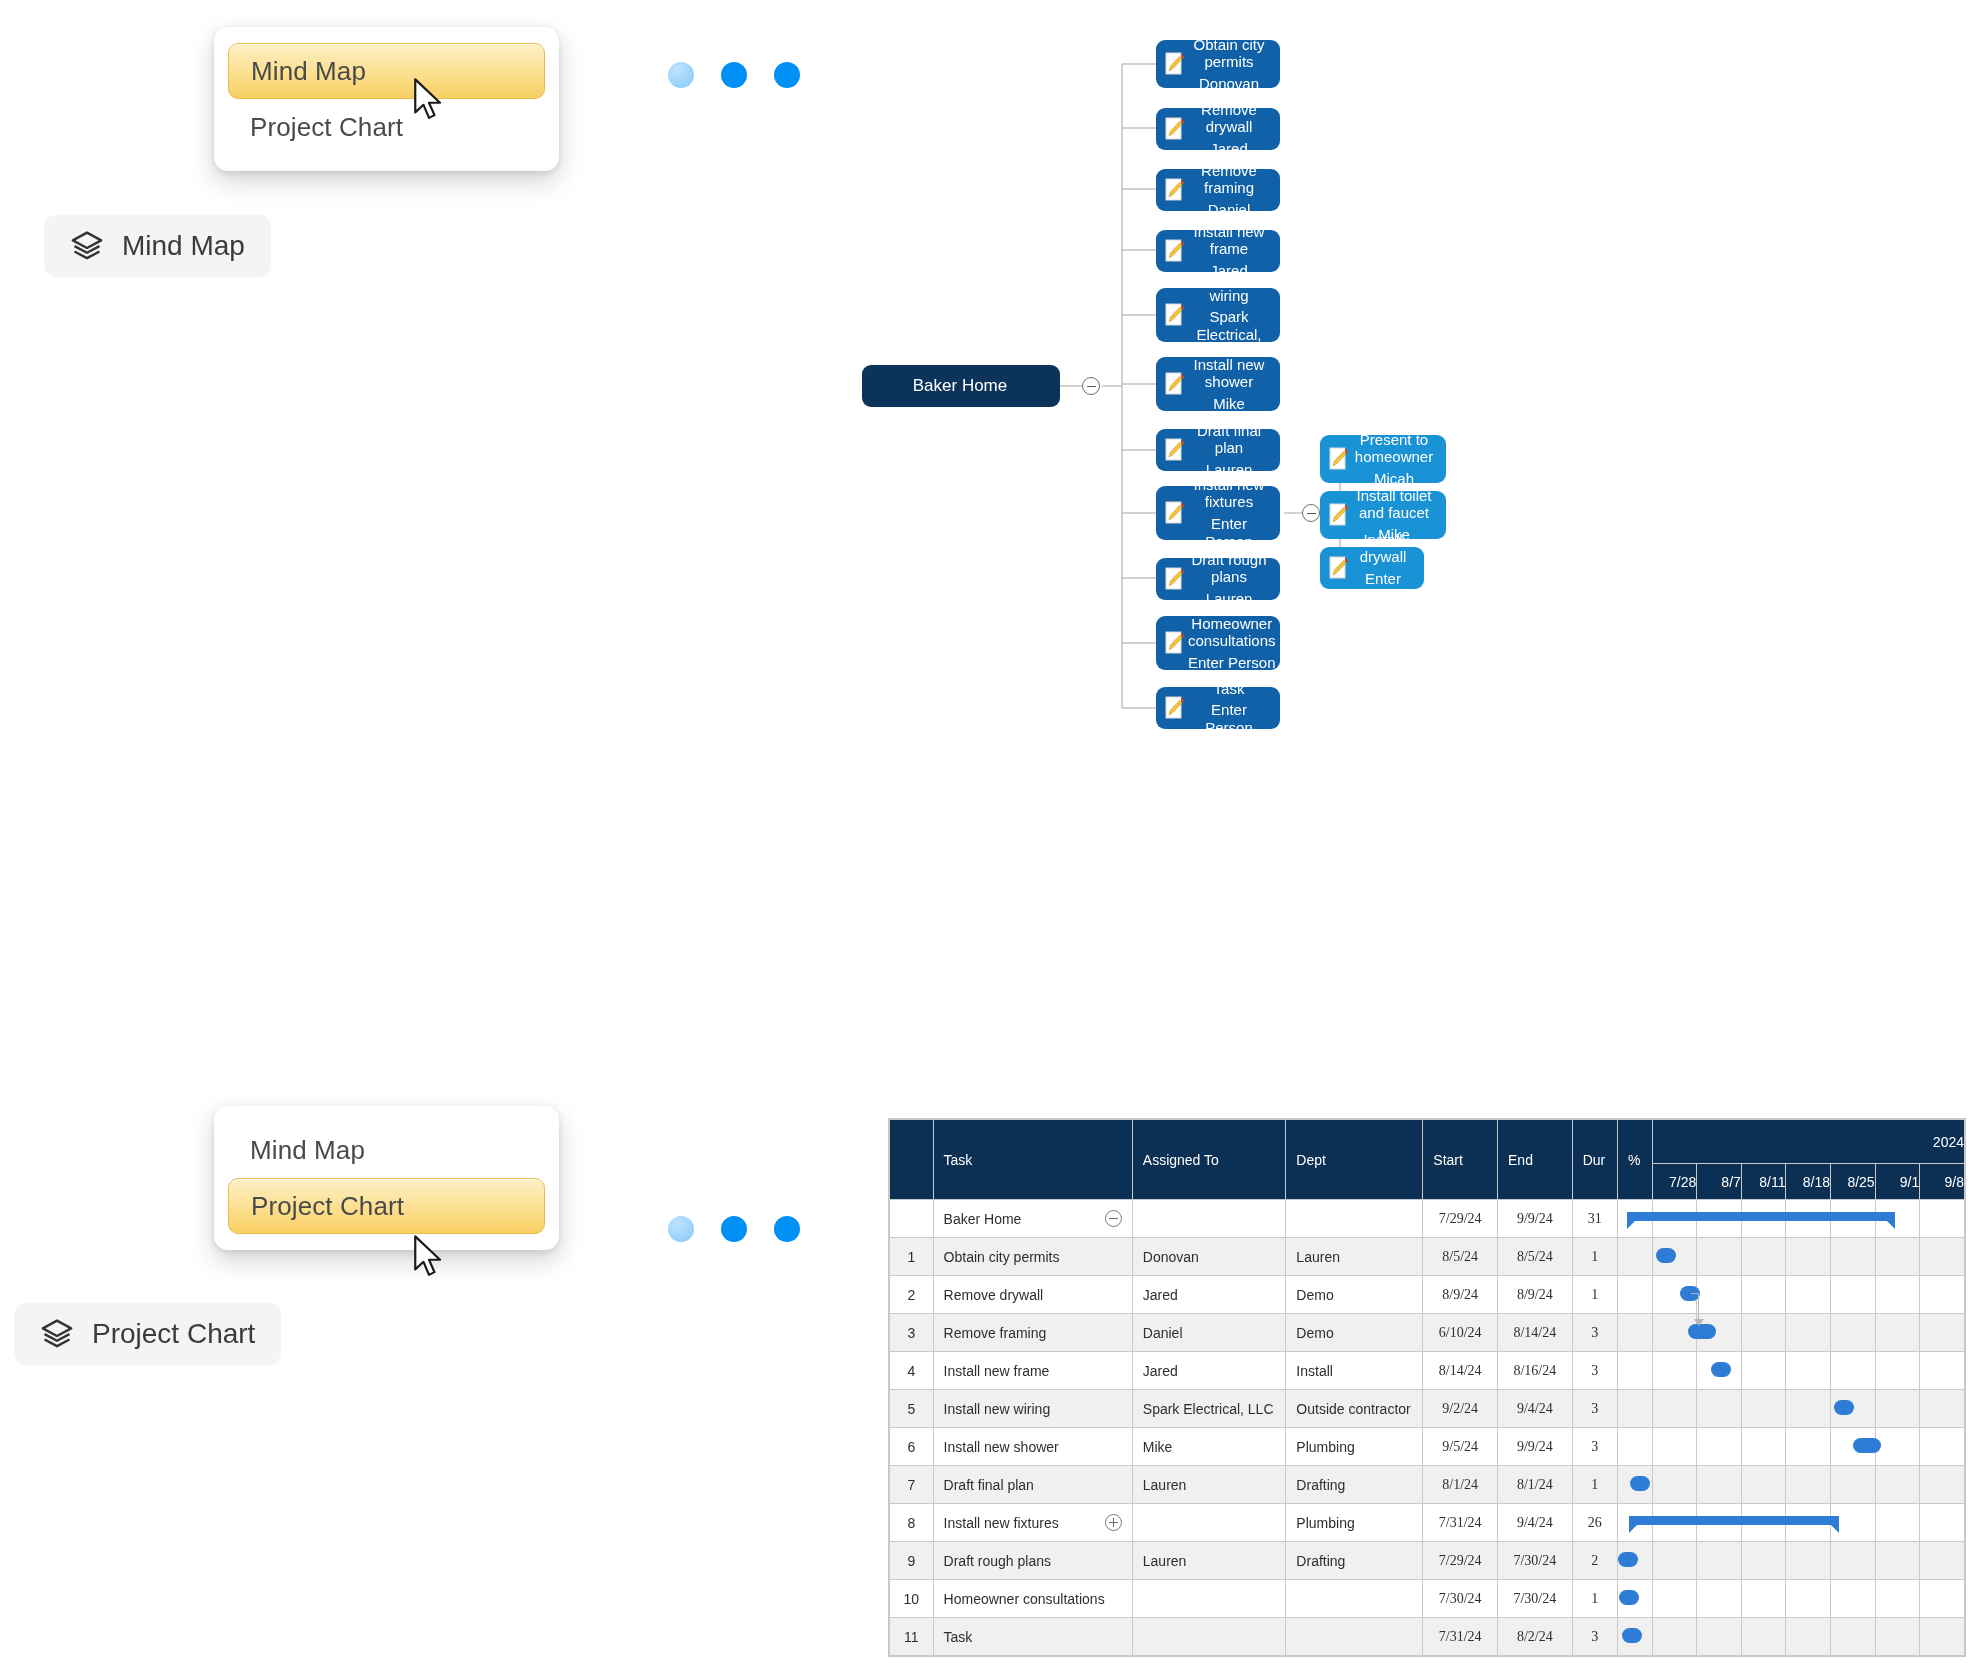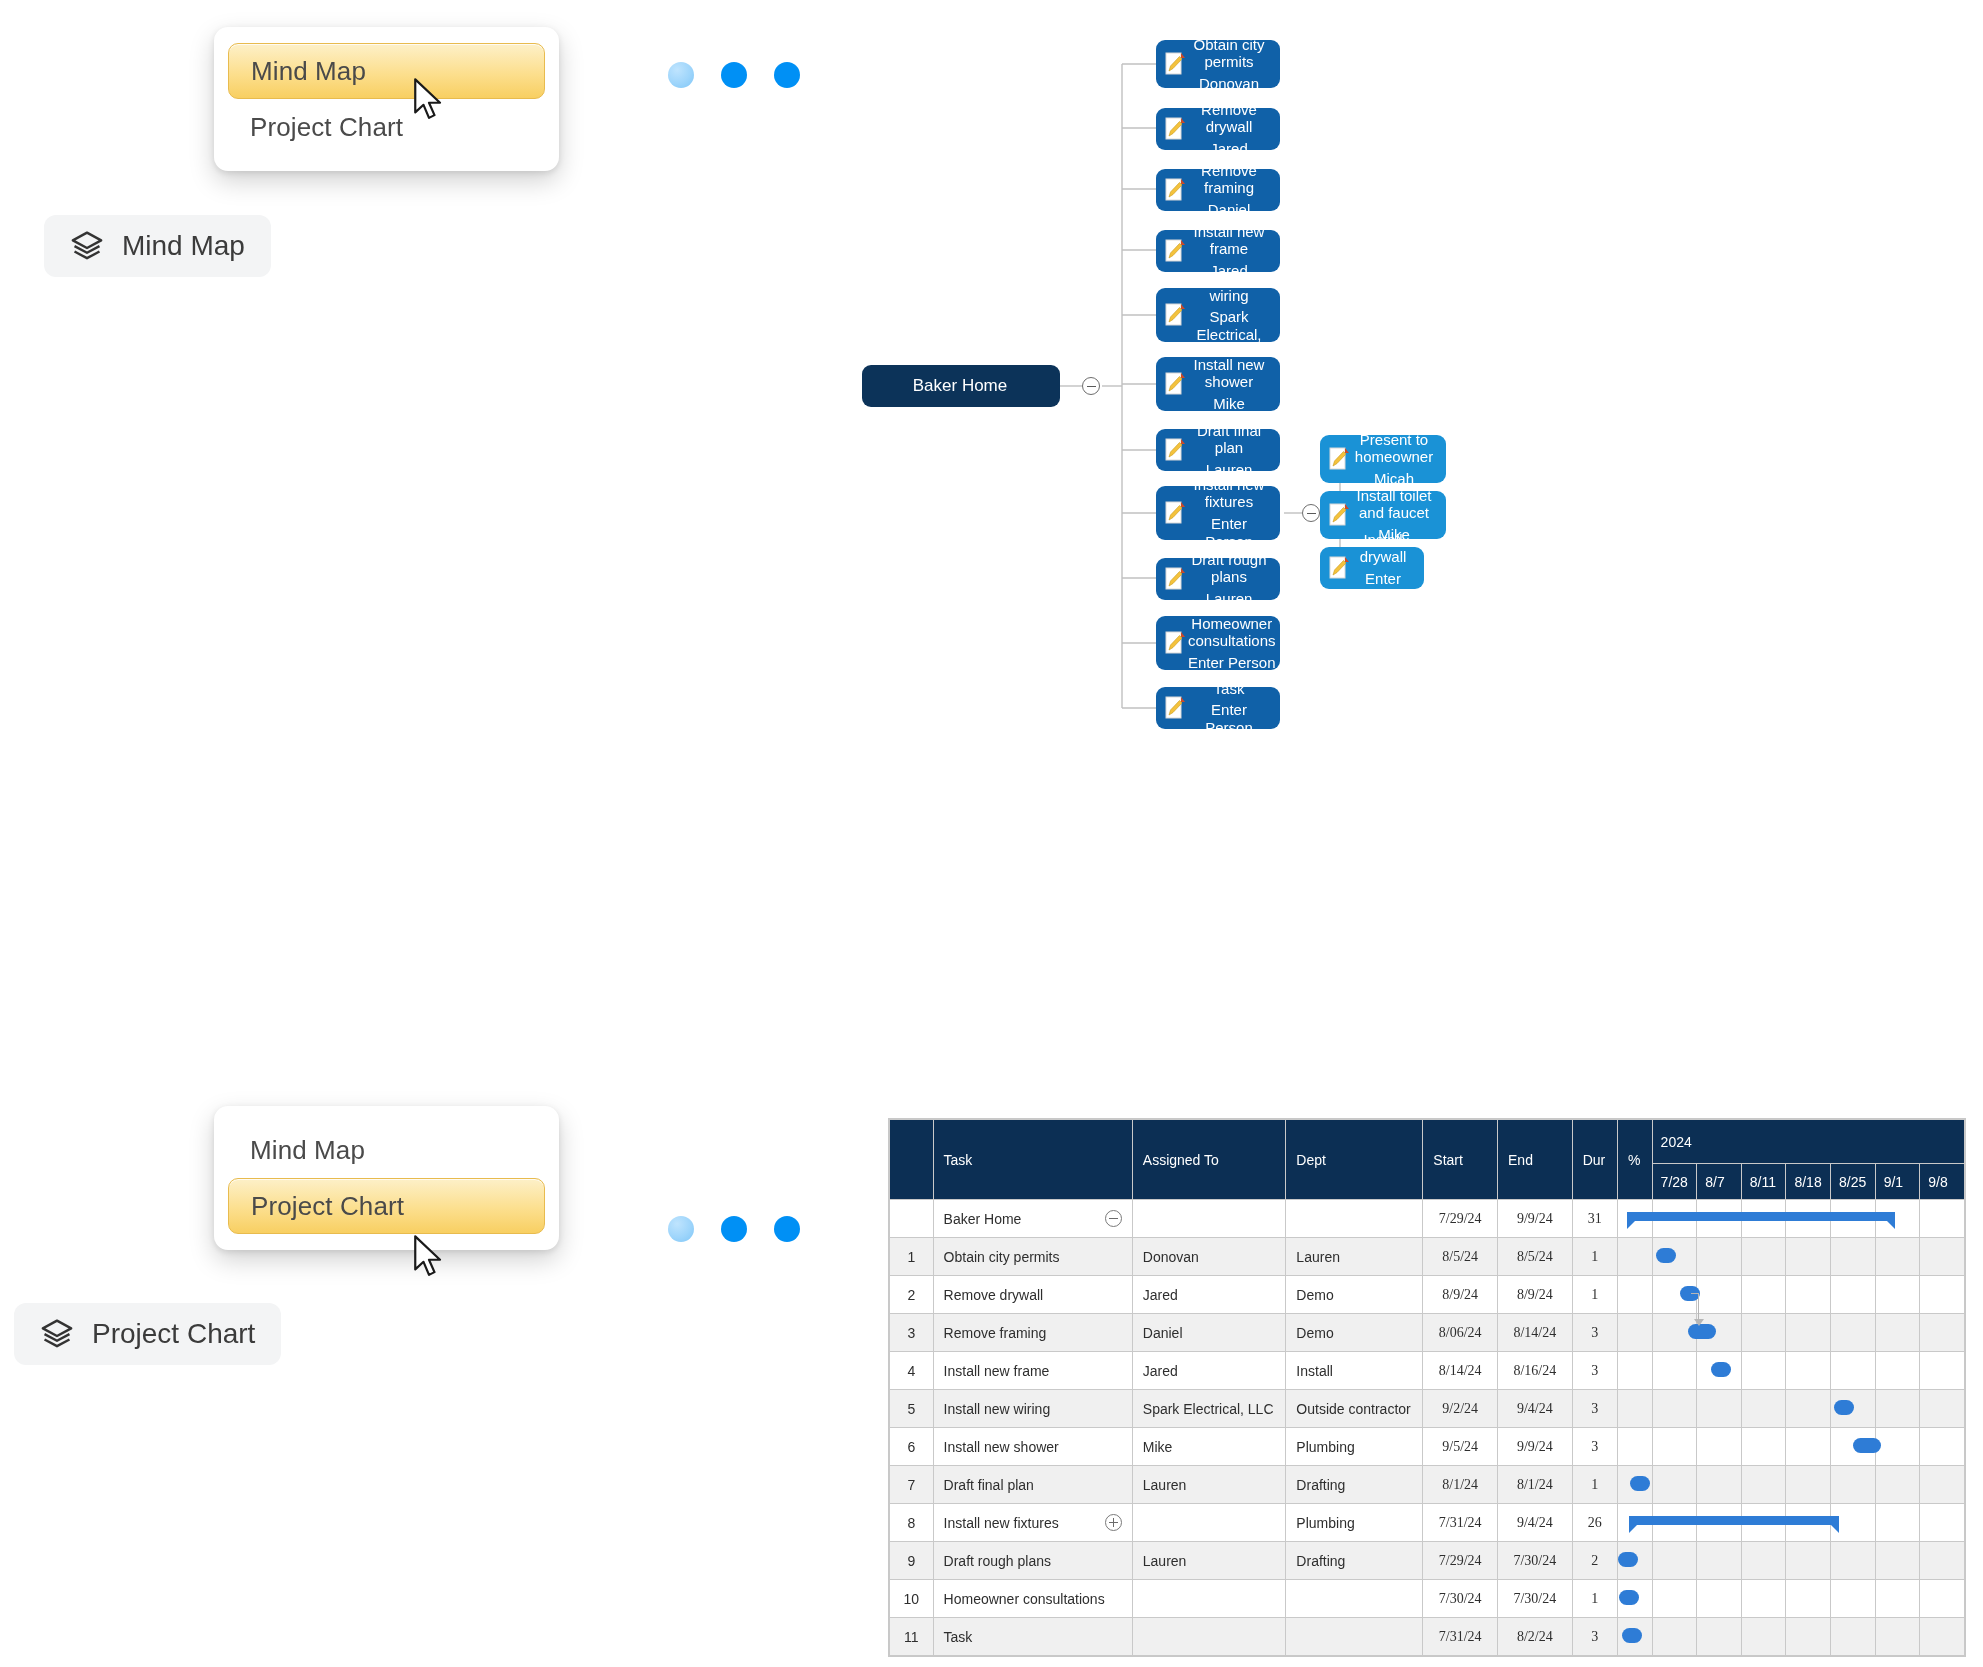--- a/index.html
+++ b/index.html
@@ -98,21 +98,21 @@
     color: #2e2e2e;
     background: #fff;
   }
   .gantt table { border-collapse: collapse; width: 100%; }
   .gantt th, .gantt td { border: 1px solid #c9c9c9; padding: 0; }
   .gantt thead th {
     background: #0c2f54; color: #ffffff; font-weight: 400;
     font-size: 14px; text-align: left; vertical-align: bottom;
     padding: 0 10px 9px 10px; height: 36px;
   }
-  .gantt thead th.ctr { text-align: left; padding-left: 8px; padding-right: 0; }
+  .gantt thead th.ctr { text-align: right; padding-left: 8px; padding-right: 0; }
   .gantt thead tr.top th { height: 44px; vertical-align: middle; padding-bottom: 0; }
   .gantt tbody td {
     height: 38px; padding: 0 10px;
     background: #ffffff;
   }
   .gantt tbody tr.alt td { background: #f0f0f0; }
   .gantt td.num { text-align: center; width: 42px; }
   .gantt td.ctr { text-align: center; font-family: Liberation Serif, serif; }
   .gantt td.task { position: relative; }
   .task-wrap { display:flex; align-items:center; justify-content: space-between; }
@@ -526,21 +526,21 @@
           </tr>
           <tr class="alt">
             <td class="num">3</td>
             <td class="task">
               <div class="task-wrap">
                 <span>Remove framing</span>
               </div>
             </td>
             <td>Daniel</td>
             <td>Demo</td>
-            <td class="ctr">8/06/24</td>
+            <td class="ctr">6/10/24</td>
             <td class="ctr">8/14/24</td>
             <td class="ctr">3</td>
             <td class="ctr"></td>
             <td class="cell"></td>
             <td class="cell"></td>
             <td class="cell"></td>
             <td class="cell"></td>
             <td class="cell"></td>
             <td class="cell"></td>
             <td class="cell"></td>

